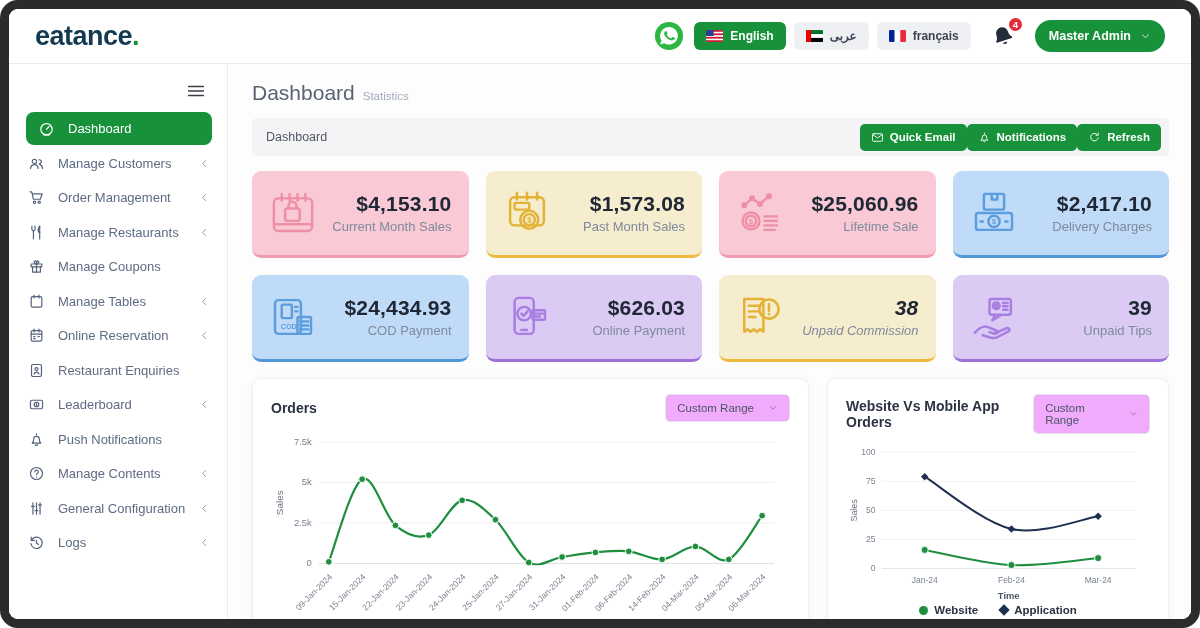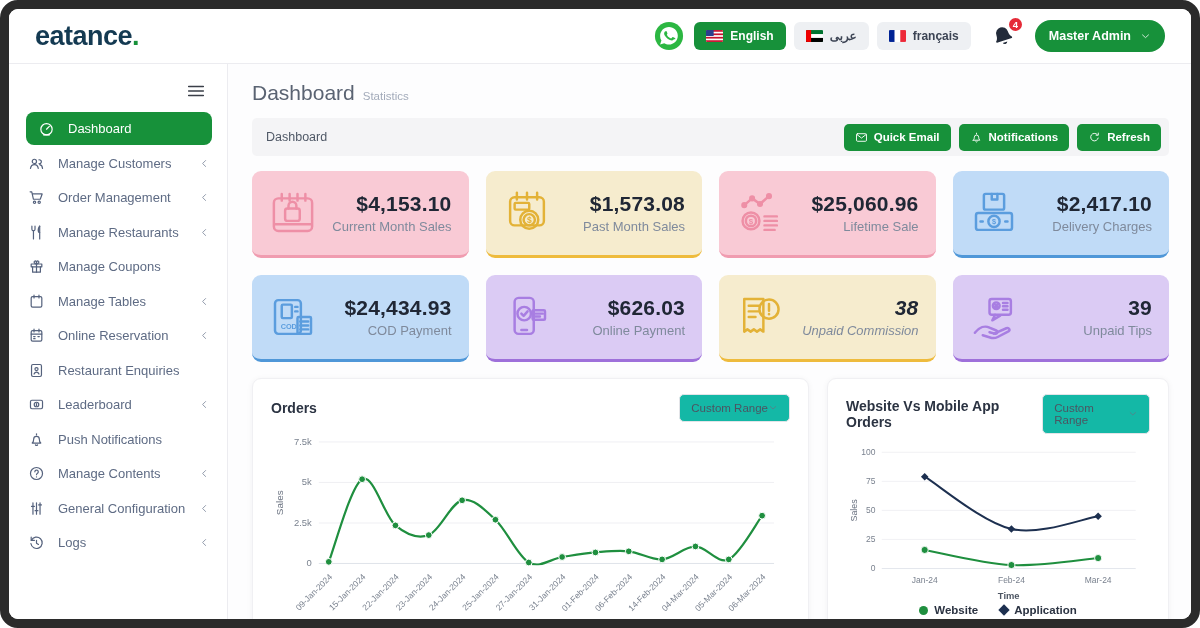--- a/index.html
+++ b/index.html
@@ -33,37 +33,37 @@
   .side-item .chev{margin-left:auto;width:13px;height:13px;color:#8791a3;display:flex}
   .side-item.active{background:var(--green);color:#fff;border-radius:8px;margin:0 15px 1px 17px;padding:0 12px;height:33px}
   .side-item.active .ic{color:#fff}
 
   main{flex:1;border-top:1px solid #ececf0;background:#fdfdfe;padding:17px 22px 0 24px;overflow:hidden}
   .title-row{display:flex;align-items:baseline;gap:8px}
   .page-title{font-size:21px;color:#5a6372;font-weight:500}
   .page-sub{font-size:11.5px;color:#a3abba}
   .crumb-bar{margin-top:13px;background:#f4f4f6;border-radius:5px;height:38px;display:flex;align-items:center;padding:0 8px 0 14px}
   .crumb{font-size:12.5px;color:#4f5866;cursor:pointer}
-  .crumb-actions{margin-left:auto;display:flex;gap:8px}
+  .crumb-actions{margin-left:auto;display:flex;}
   .act-btn{background:var(--green);color:#fff;border:none;border-radius:5px;padding:7px 11px;font-size:11.5px;font-weight:bold;display:flex;align-items:center;gap:6px;cursor:pointer;font-family:inherit}
   .act-btn .ic{width:13px;height:13px;display:flex}
 
   .cards{margin-top:15px;display:grid;grid-template-columns:repeat(4,1fr);gap:17px}
   .stat-card{height:87px;border-radius:9px;border-bottom:3px solid;display:flex;align-items:center;padding:0 17px 0 14px}
   .stat-icon{width:54px;height:54px;flex:none;display:flex}
   .stat-icon svg{width:54px;height:54px}
   .stat-text{margin-left:auto;text-align:right}
   .stat-value{font-size:21px;font-weight:bold;color:#202735;letter-spacing:.2px}
   .stat-label{font-size:13px;color:#7f8a9c;margin-top:3px}
 
   .charts{margin-top:16px;display:grid;grid-template-columns:557px 1fr;gap:18px}
   .chart-card{background:#fff;border:1px solid #f0f0f3;border-radius:9px;box-shadow:0 1px 6px rgba(20,30,60,.05);padding:15px 18px 10px;height:275px}
   .chart-head{display:flex;align-items:center;justify-content:space-between}
   .chart-title{font-size:14px;font-weight:bold;color:#2b3342}
-  .range-select{display:flex;align-items:center;gap:0;border:1px solid #e3e4e8;border-radius:5px;padding:7px 11px;font-size:11.5px;color:#4c5562;cursor:pointer;background:#14b8a6}
+  .range-select{display:flex;align-items:center;gap:14px;border:1px solid #e3e4e8;border-radius:5px;padding:7px 11px;font-size:11.5px;color:#4c5562;cursor:pointer;background:#f0abfc}
   .range-select .ic{width:10px;height:10px;display:flex;color:#6a7280}
   .chart-card svg.plot{width:100%;margin-top:4px;display:block}
   .legend{display:flex;justify-content:center;gap:22px;margin-top:0;font-size:11.5px;font-weight:bold;color:#2b3342}
   .legend-item{display:flex;align-items:center;gap:6px}
   .lg-circle{width:9px;height:9px;border-radius:50%}
   .lg-diamond{width:8px;height:8px;transform:rotate(45deg)}
 </style>
 </head>
 <body>
 

